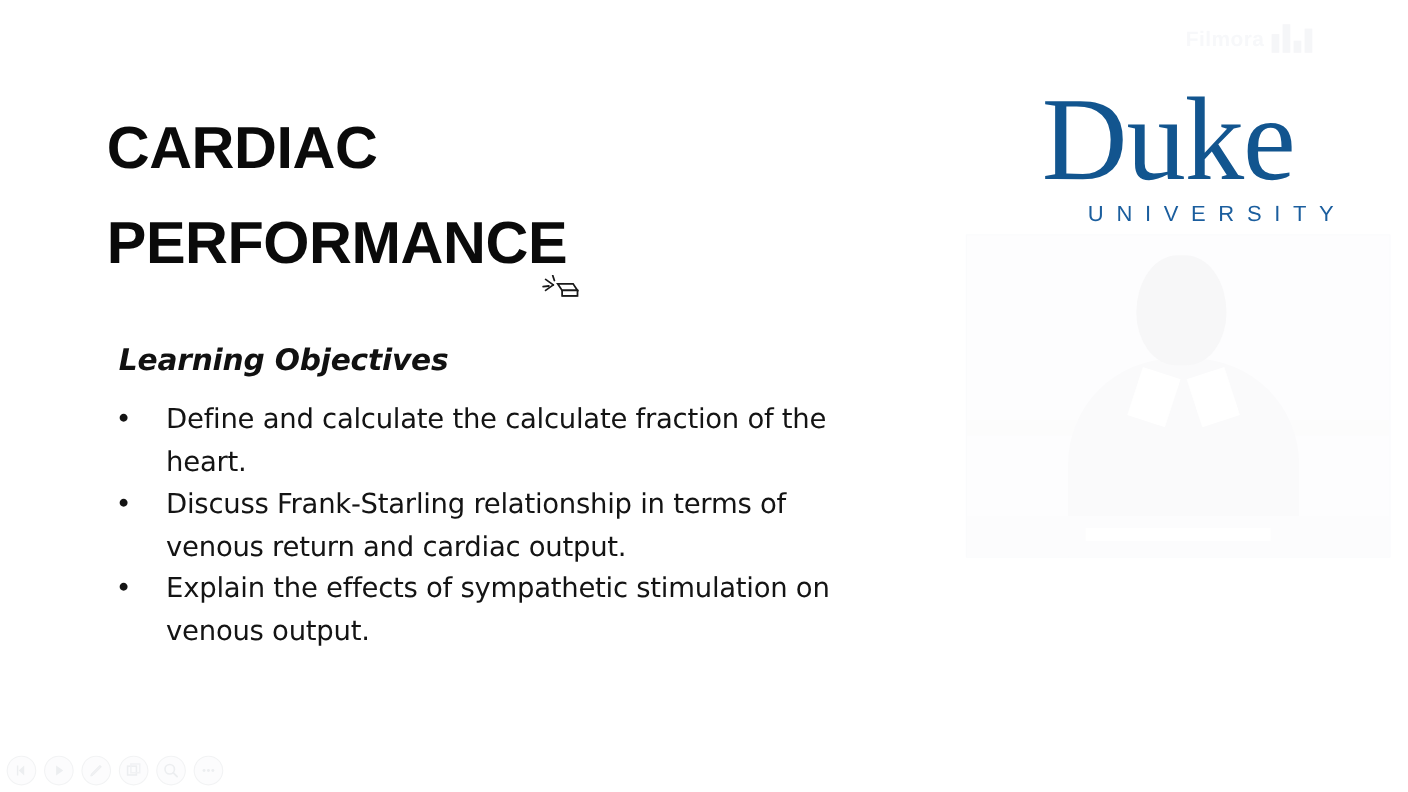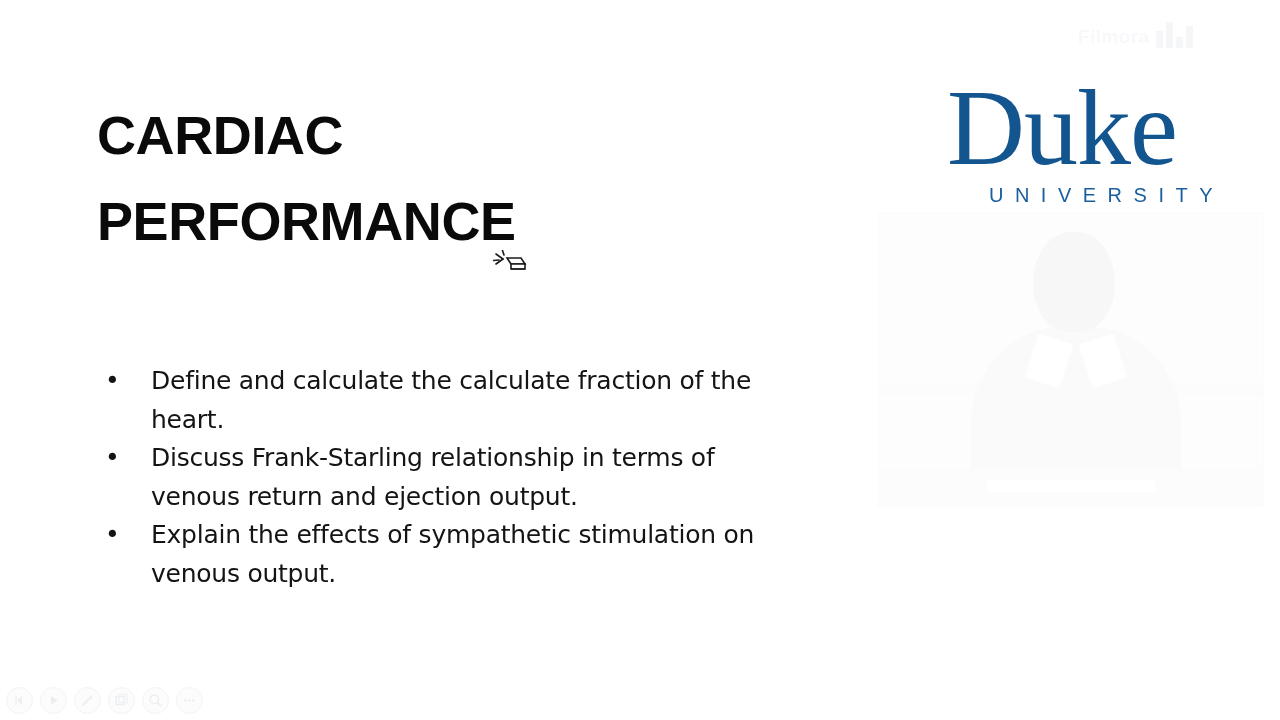--- a/index.html
+++ b/index.html
@@ -268,29 +268,30 @@
   .tb-btn svg { display: block; }
 </style>
 </head>
 <body>
 
 <div id="stage">
 
   <div class="slide-title">CARDIAC
 PERFORMANCE</div>
 
+  <div class="objectives-heading">Learning Objectives</div>
 
   <ul class="objectives-list">
     <li class="objective-item">
       <span class="objective-bullet">•</span>
       <span class="objective-text">Define and calculate the calculate fraction of the heart.</span>
     </li>
     <li class="objective-item">
       <span class="objective-bullet">•</span>
-      <span class="objective-text">Discuss Frank-Starling relationship in terms of venous return and ejection output.</span>
+      <span class="objective-text">Discuss Frank-Starling relationship in terms of venous return and cardiac output.</span>
     </li>
     <li class="objective-item">
       <span class="objective-bullet">•</span>
       <span class="objective-text">Explain the effects of sympathetic stimulation on venous output.</span>
     </li>
   </ul>
 
   <div class="duke-logo">
     <div class="duke-wordmark">Duke</div>
     <div class="duke-sub">UNIVERSITY</div>

